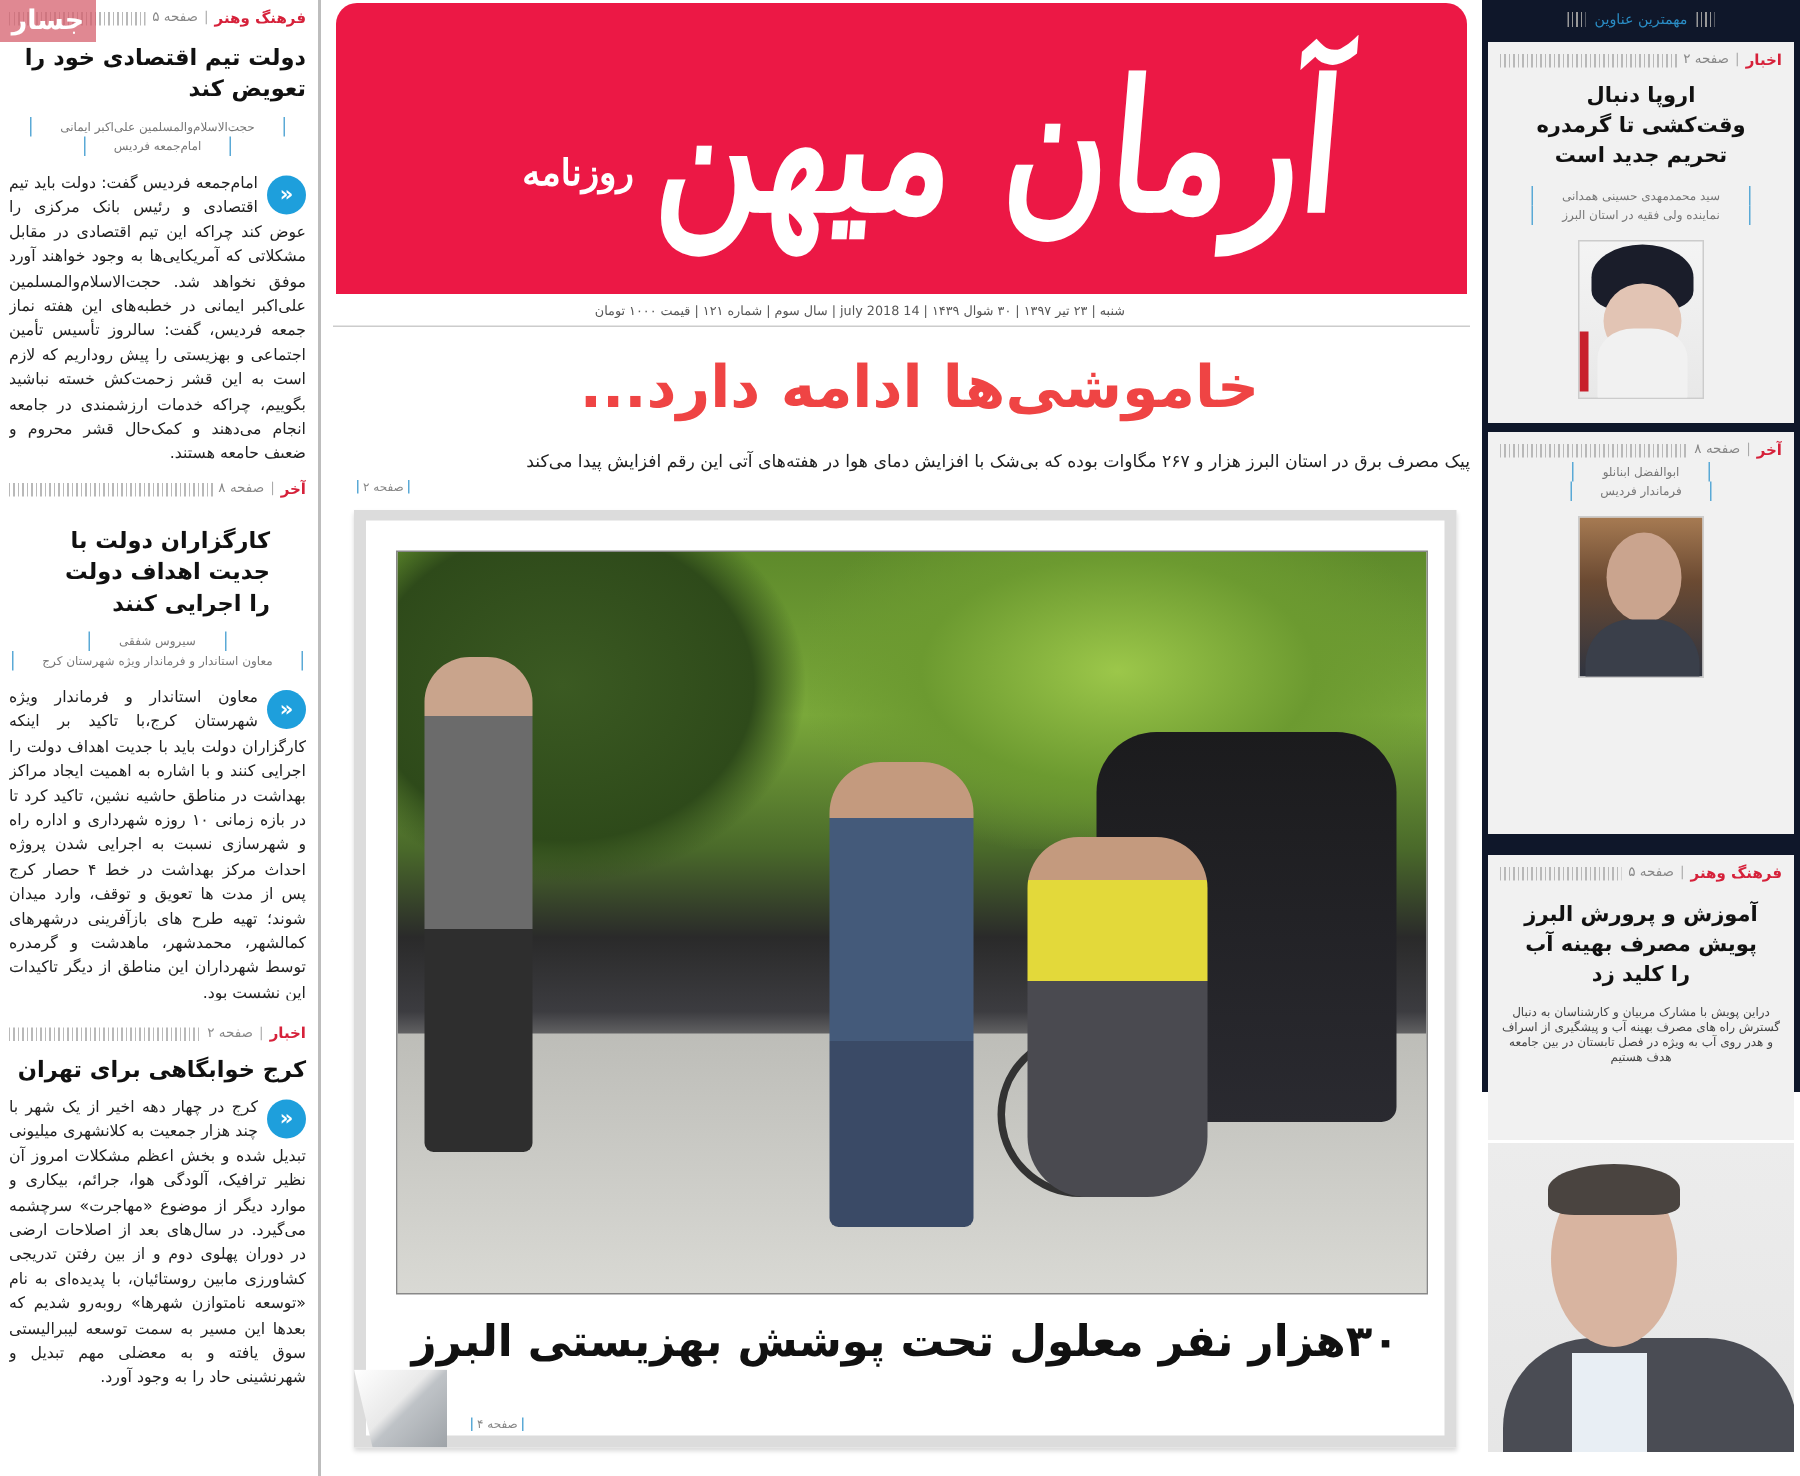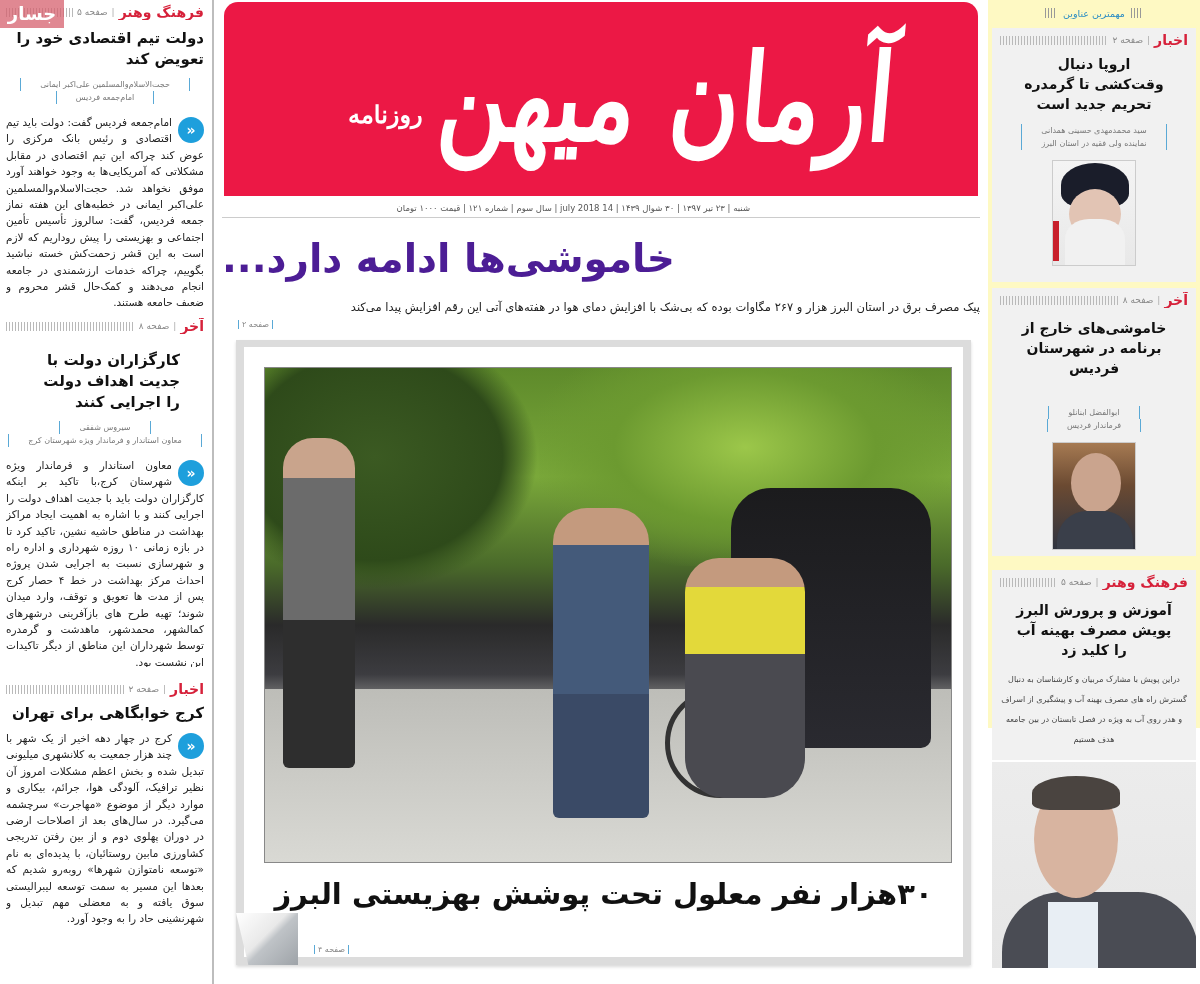--- a/index.html
+++ b/index.html
@@ -14,21 +14,21 @@
   .watermark {
     position: absolute; left: 0; top: 0; width: 64px; height: 28px;
     background: rgba(214, 96, 110, 0.75); color: #fff;
     font: bold 18px "DejaVu Sans", sans-serif; text-align: center; line-height: 28px;
     direction: rtl; z-index: 5;
   }
   .kicker {
     display: flex; align-items: center; justify-content: flex-start; gap: 4px;
     height: 16px; font-size: 9px; color: #888; white-space: nowrap; overflow: hidden;
   }
-  .kicker .sec { color: #d6213a; font-weight: bold; font-size: 14px; }
+  .kicker .sec { color: #d6213a; font-weight: bold; font-size: 10px; }
   .kicker .sep { color: #aaa; }
   .kicker .bars {
     flex: 1; height: 9px;
     background: repeating-linear-gradient(90deg, #b9b9b9 0 1px, transparent 1px 3px);
   }
   .l-headline {
     text-align: right; font: bold 15px "DejaVu Sans", sans-serif; line-height: 21px;
     margin: 4px 0 8px; color: #111;
   }
   .byline {
@@ -58,22 +58,22 @@
   }
   .masthead .daily {
     font: bold 24px "DejaVu Serif", serif; color: #fff; align-self: center; margin-top: 30px; margin-left: 40px;
   }
   .dateline {
     position: absolute; left: 0; top: 198px; width: 758px; height: 20px;
     border-bottom: 1px solid #ccc; font-size: 8.5px; color: #555;
     text-align: right; padding-right: 230px; line-height: 20px; white-space: nowrap;
   }
   .main-headline {
-    position: absolute; left: 0; top: 236px; width: 758px; text-align: left;
-    font: bold 39px "DejaVu Sans", sans-serif; color: #4c1d95; letter-spacing: -0.5px;
+    position: absolute; left: 12px; top: 236px; width: 758px; text-align: center;
+    font: bold 39px "DejaVu Sans", sans-serif; color: #ef4444; letter-spacing: -0.5px;
   }
   .sub-headline {
     position: absolute; left: 0; top: 300px; width: 758px; 
     font: 11.5px "DejaVu Sans", sans-serif; color: #222; padding-left: 40px;
   }
   .page-ref {
     position: absolute; font-size: 8px; color: #888;
     border-right: 1px solid #5aa9d6; border-left: 1px solid #5aa9d6; padding: 0 3px;
   }
   .photo-box {
@@ -101,41 +101,41 @@
     font: bold 29px "DejaVu Sans", sans-serif; color: #111;
   }
   .page-curl {
     position: absolute; left: -8px; bottom: -8px; width: 62px; height: 52px;
     background: linear-gradient(135deg, #fff 0%, #e9e9e9 45%, #bfc3c7 55%, #9ea3a8 100%);
     clip-path: polygon(0 0, 100% 0, 100% 100%, 20% 100%);
   }
 
   
   .right-col {
-    position: absolute; left: 988px; top: 0; width: 212px; height: 728px; background: #fef9c3;
+    position: absolute; left: 988px; top: 0; width: 212px; height: 728px; background: #0f172a;
   }
   .rc-title {
     height: 26px; display: flex; align-items: center; justify-content: center; gap: 6px;
     font-size: 9.5px; color: #2a8cc4;
   }
   .rc-title .bars { width: 12px; height: 10px; background: repeating-linear-gradient(90deg, #999 0 1px, transparent 1px 3px); }
   .rc-panel {
     position: absolute; left: 4px; width: 204px; background: #f1f1f1;
     padding: 4px 8px;
   }
   .r-headline {
     text-align: center; font: bold 14px "DejaVu Sans", sans-serif; line-height: 20px;
     color: #111; margin: 4px 0 8px;
   }
   .r-photo {
     margin: 8px auto 0; border: 1px solid #ccc; overflow: hidden; position: relative;
   }
   .face { position: absolute; border-radius: 50%; }
   .r-lead {
-    font-size: 8px; color: #444; text-align: center; line-height: 20px; margin-top: 10px;
+    font-size: 8px; color: #444; text-align: center; line-height: 10px; margin-top: 10px;
   }
   .bigportrait {
     position: absolute; left: 4px; top: 762px; width: 204px; height: 206px;
     background: linear-gradient(180deg, #ececec 0%, #e6e6e6 100%); overflow: hidden;
   }
 </style>
 </head>
 <body>
 
 <div class="watermark">جسار</div>
@@ -248,21 +248,20 @@
     </div>
   </div>
 
   <div class="rc-panel" style="top:288px; height:268px;">
     <div class="kicker">
       <span class="sec">آخر</span>
       <span class="sep">|</span>
       <span>صفحه ۸</span>
       <span class="bars"></span>
     </div>
-    <div class="r-headline" style="margin:10px 0 28px;">خاموشی‌های خارج از برنامه در شهرستان فردیس</div>
     <div class="byline">
       <span>ابوالفضل ابنانلو</span><br>
       <span>فرماندار فردیس</span>
     </div>
     <div class="r-photo" style="width:84px; height:108px; background:linear-gradient(180deg,#a67a52 0%,#6b4a32 40%,#2f3440 100%);">
       <div class="face" style="left:18px; top:10px; width:50px; height:60px; background:#caa48e;"></div>
       <div style="position:absolute; left:4px; top:68px; width:76px; height:40px; background:#3a3f4a; border-radius:30px 30px 0 0;"></div>
     </div>
   </div>
 

